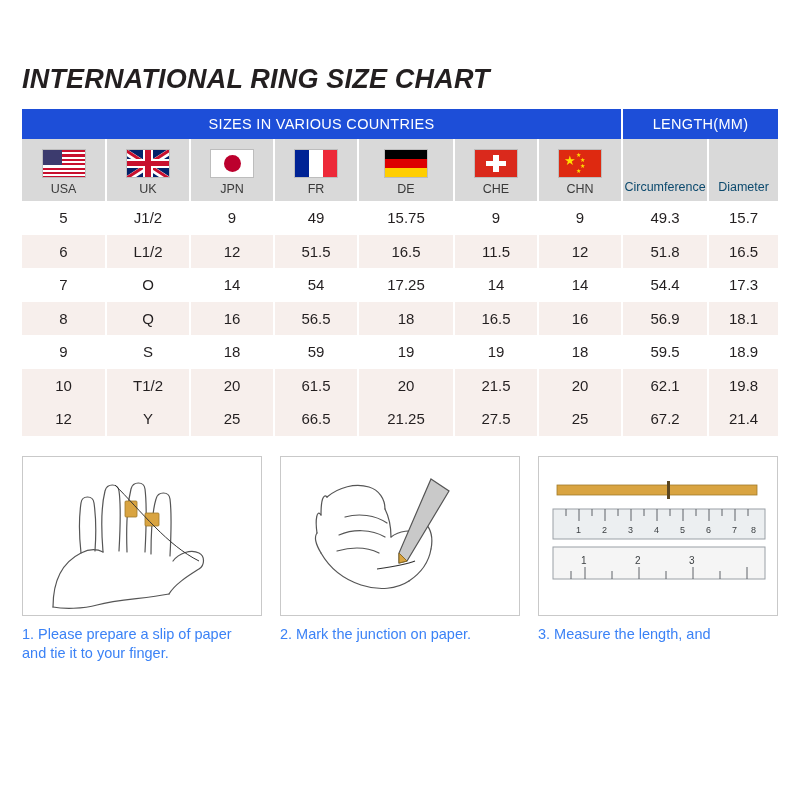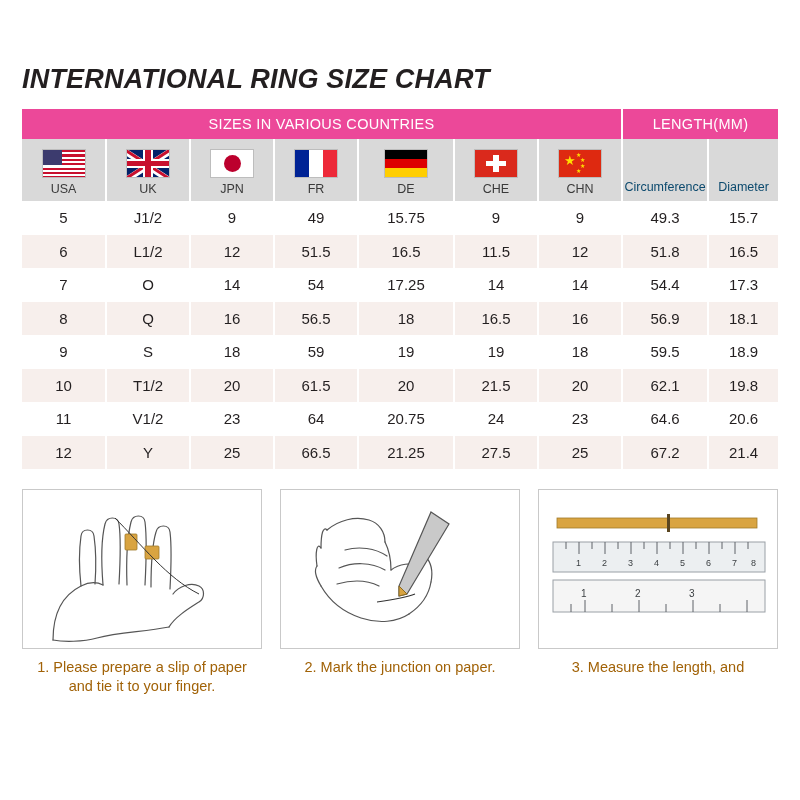--- a/index.html
+++ b/index.html
@@ -24,21 +24,21 @@
     padding-bottom: 14px;
     color: #231f20;
     margin-top: 26px;
   }
   table.chart {
     width: 756px;
     border-collapse: collapse;
     table-layout: fixed;
   }
   .hdr-group {
-    background: #ec4899;
+    background: #1d4ed8;
     color: #ffffff;
     font-size: 14.5px;
     text-align: center;
     height: 30px;
     font-weight: normal;
     letter-spacing: 0.3px;
     border-right: 2px solid #ffffff;
   }
   .hdr-group:last-child { border-right: none; }
   .flagrow td {
@@ -145,25 +145,24 @@
   }
   .panel { width: 240px; }
   .imgbox {
     width: 240px; height: 160px;
     border: 1px solid #c9c9c9;
     background: #ffffff;
     position: relative;
     overflow: hidden;
   }
   .caption {
-    text-align: center;
     font-size: 14.5px;
     line-height: 19px;
     padding-top: 9px;
-    color: #a16207;
+    color: #3b82f6;
   }
   .caption .l2 { display: block; }
 </style>
 </head>
 <body>
 
 <div class="page">
 
   <div class="title">INTERNATIONAL RING SIZE CHART</div>
 
@@ -311,31 +310,20 @@
       <tr class="even">
         <td>10</td>
         <td>T1/2</td>
         <td>20</td>
         <td>61.5</td>
         <td>20</td>
         <td>21.5</td>
         <td>20</td>
         <td>62.1</td>
         <td>19.8</td>
-      </tr>
-      <tr class="odd">
-        <td>11</td>
-        <td>V1/2</td>
-        <td>23</td>
-        <td>64</td>
-        <td>20.75</td>
-        <td>24</td>
-        <td>23</td>
-        <td>64.6</td>
-        <td>20.6</td>
       </tr>
       <tr class="even">
         <td>12</td>
         <td>Y</td>
         <td>25</td>
         <td>66.5</td>
         <td>21.25</td>
         <td>27.5</td>
         <td>25</td>
         <td>67.2</td>

